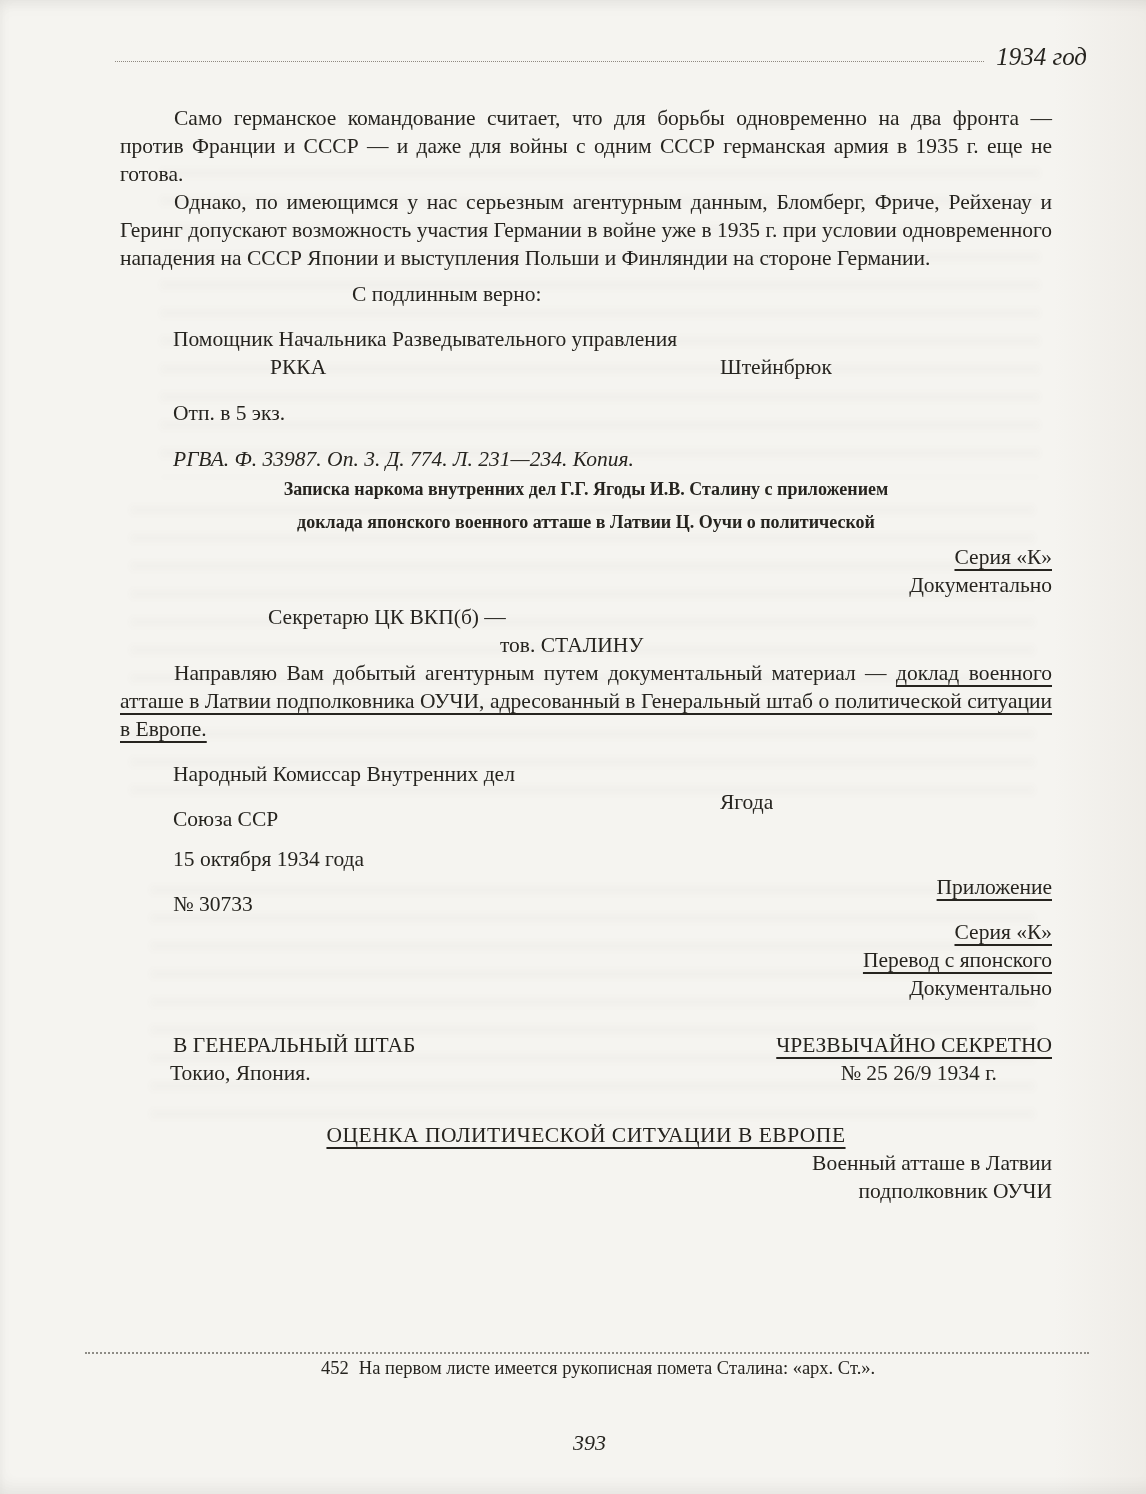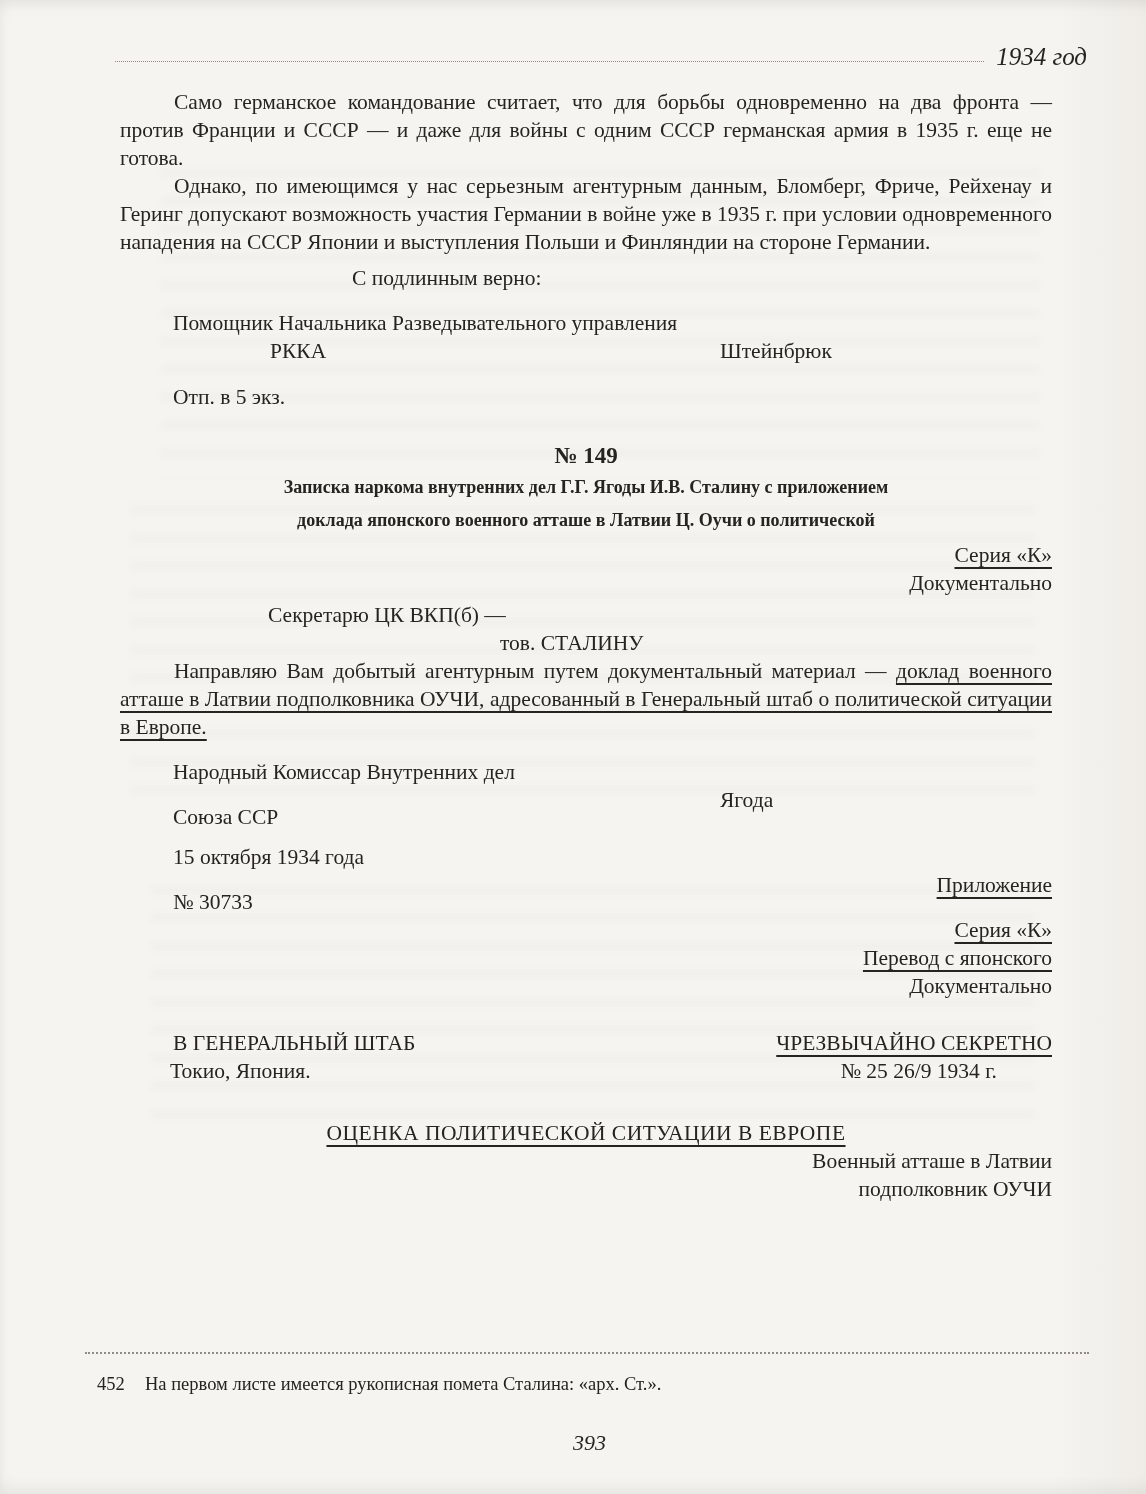--- a/index.html
+++ b/index.html
@@ -19,39 +19,39 @@
     background:repeating-linear-gradient(180deg, rgba(112,102,92,.20) 0 10px, transparent 10px 28px);
     filter:blur(3px);opacity:.13;}
   #ghost1{left:160px;top:168px;width:880px;height:310px;}
   #ghost2{left:130px;top:505px;width:905px;height:295px;}
   #ghost3{left:150px;top:885px;width:885px;height:235px;}
 
   .runhead{position:absolute;top:44px;left:115px;right:84px;display:flex;align-items:flex-end;}
   .runhead .rule{flex:1;border-bottom:1.5px dotted #8e8880;margin:0 12px 8px 0;}
   .runhead .year{font-style:italic;font-size:25px;line-height:26px;white-space:nowrap;}
 
-  .content{position:absolute;left:120px;top:88px;width:932px;font-size:21.5px;line-height:28px;}
+  .content{position:absolute;left:120px;top:104px;width:932px;font-size:21.5px;line-height:28px;}
   p{margin:0;}
   .para{text-indent:54px;text-align:justify;}
   .ind{margin-left:53px;margin-top:17px;}
   .row{position:relative;}
   .abs-name{position:absolute;left:600px;top:0;}
   .u{text-decoration:underline;text-decoration-thickness:1.5px;text-underline-offset:5px;}
   .right{text-align:right;}
   .center{text-align:center;}
   .bold{font-weight:bold;}
   .italic{font-style:italic;}
   .docnum{margin-top:30px;font-size:23px;line-height:30px;}
   .title{font-size:18px;line-height:33px;}
   .flexrow{display:flex;justify-content:space-between;}
   sup{font-size:13px;line-height:0;}
 
   .footnotes{position:absolute;left:85px;right:82px;top:1352px;font-size:18.5px;line-height:24px;}
   .dotrule{border-top:2px dotted #7d7a74;opacity:.85;}
-  .fn{margin-top:18px;margin-left:12px;}
+  .fn{margin-top:2px;margin-left:12px;text-align:center;}
   .fn .marker{display:inline-block;min-width:48px;}
   .pagenum{position:absolute;left:8px;right:0;top:1430px;text-align:center;font-style:italic;font-size:22px;}
 </style>
 </head>
 <body>
 
 <div class="sheet">
 
   <div class="ghost" id="ghost1"></div>
   <div class="ghost" id="ghost2"></div>
@@ -69,22 +69,22 @@
 
     <p style="margin-top:8px;margin-left:232px;">С подлинным верно:</p>
     <p class="ind">Помощник Начальника Разведывательного управления</p>
     <div class="row">
       <span style="margin-left:150px;">РККА</span>
       <span class="abs-name">Штейнбрюк</span>
     </div>
 
     <p class="ind" style="margin-top:18px;">Отп. в 5 экз.</p>
 
+    <p class="ind italic" style="margin-top:18px;">РГВА. Ф. 33987. Оп. 3. Д. 774. Л. 231—234. Копия.</p>
 
-    <p class="center bold docnum">№ 149</p>
     <div class="center bold title">
       <div>Записка наркома внутренних дел Г.Г. Ягоды И.В. Сталину с приложением</div>
       <div>доклада японского военного атташе в Латвии Ц. Оучи о политической</div>
     </div>
 
     <div class="right" style="margin-top:4px;">
       <div><span class="u">Серия «К»</span></div>
       <div>Документально</div>
     </div>
 

